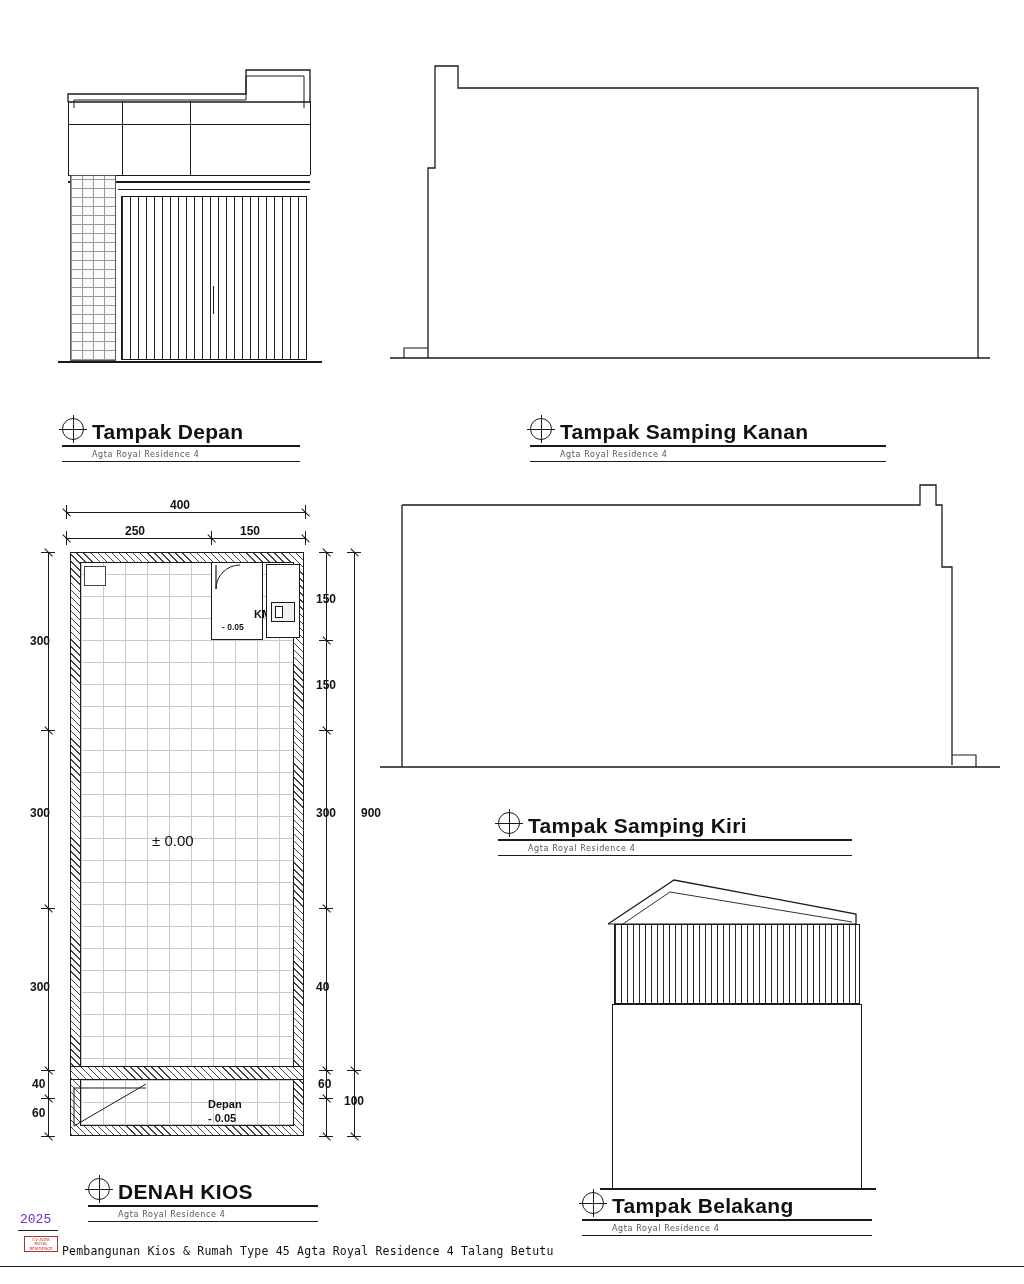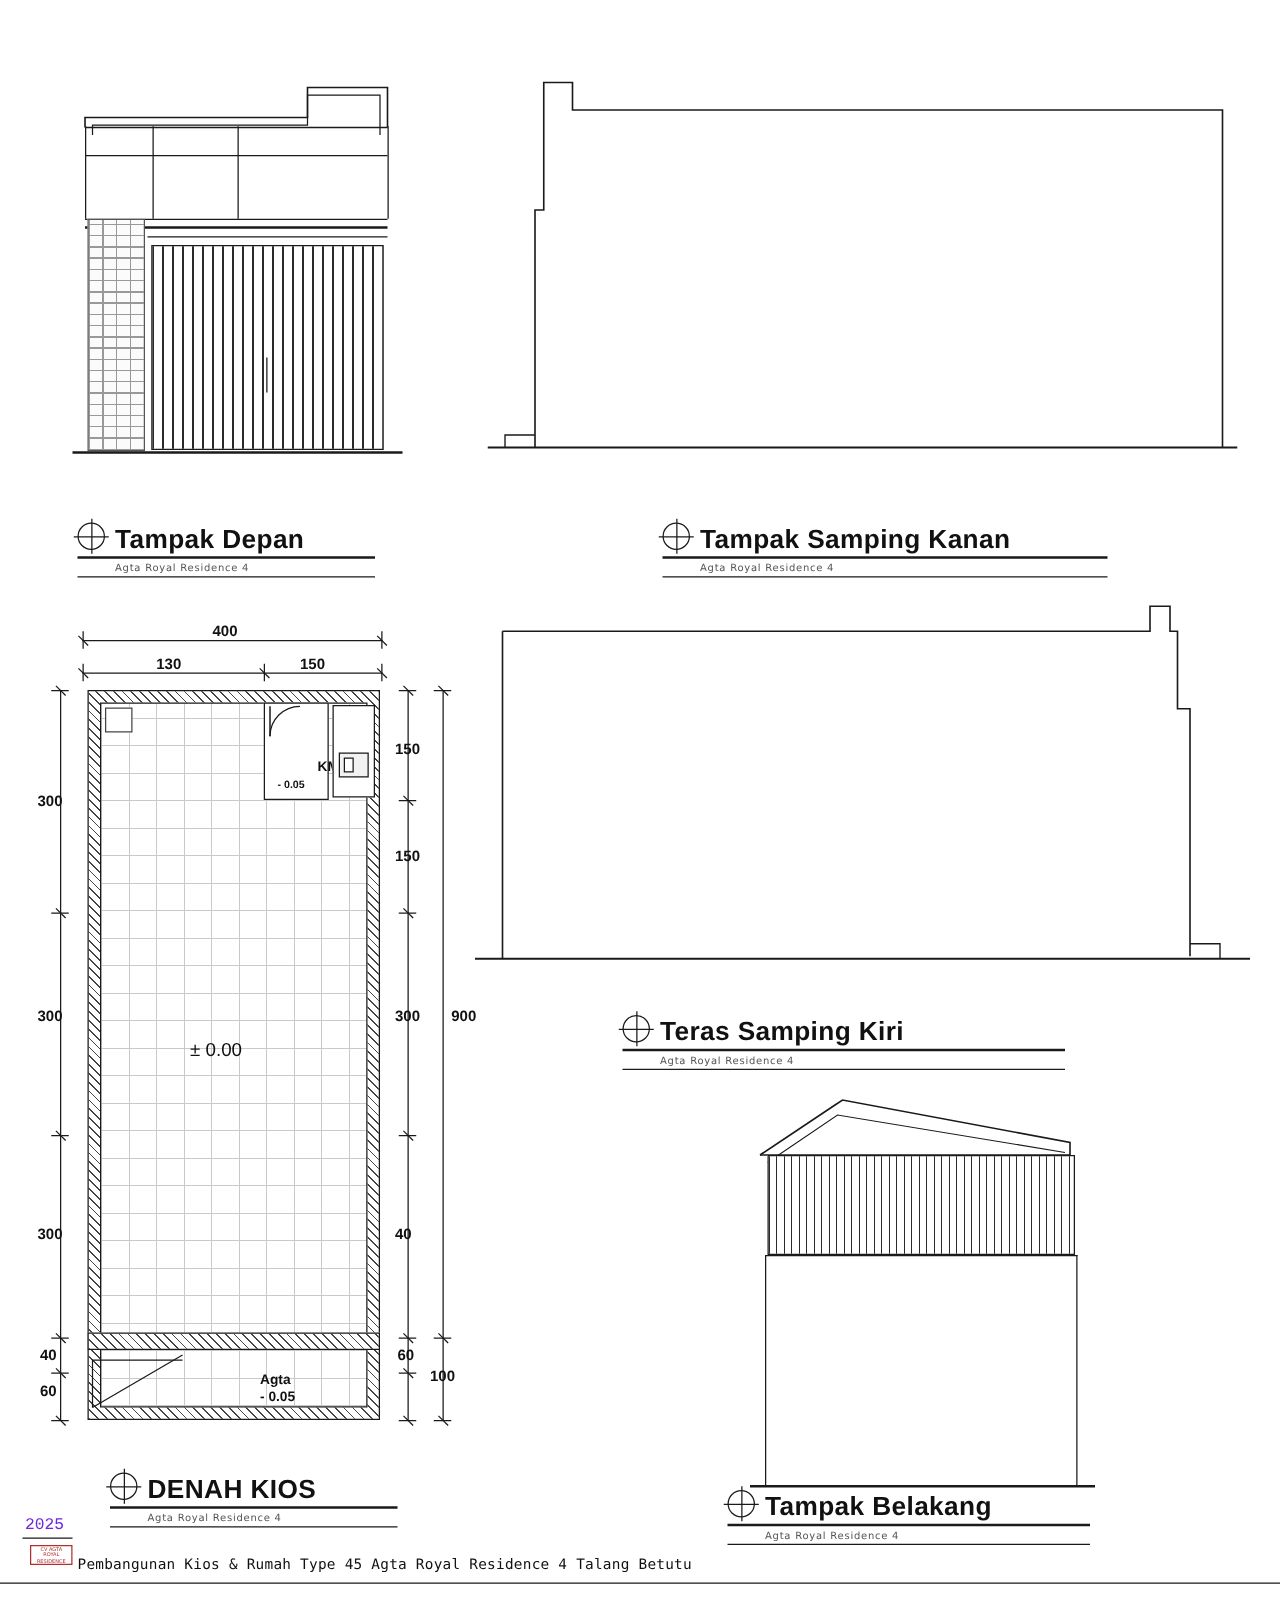--- a/index.html
+++ b/index.html
@@ -168,21 +168,21 @@
       <polyline points="22,40 540,40 540,20 556,20 556,40 562,40 562,102 572,102 572,300" fill="none" stroke="#1a1a1a" stroke-width="1.3"></polyline>
       <polyline points="572,290 596,290 596,302" fill="none" stroke="#1a1a1a" stroke-width="1.1"></polyline>
       <line x1="0" y1="302" x2="620" y2="302" stroke="#1a1a1a" stroke-width="1.5"></line>
     </svg>
   </div>
 
   <div class="title-block" style="left:498px;top:812px;width:356px;">
     <div class="title-row">
       <div class="t-circle"></div>
       <div>
-        <div class="t-main">Teras Samping Kiri</div>
+        <div class="t-main">Tampak Samping Kiri</div>
       </div>
     </div>
     <div class="t-underline" style="width:354px;"></div>
     <div class="t-sub" style="margin-left:30px;">Agta Royal Residence 4</div>
     <div class="t-underline2" style="width:354px;"></div>
   </div>
 
   <div>
     <svg width="280" height="330" style="position:absolute;left:596px;top:872px;">
       <polyline points="12,52 72,12 78,8 260,42 260,52" fill="none" stroke="#1a1a1a" stroke-width="1.3"></polyline>
@@ -228,38 +228,38 @@
     <div style="position:absolute;left:271px;top:602px;width:24px;height:20px;border:1.4px solid #1a1a1a;background:#f2f2f2;"></div>
     <div style="position:absolute;left:275px;top:606px;width:8px;height:12px;border:1px solid #1a1a1a;background:#fff;"></div>
 
     <div style="position:absolute;left:152px;top:832px;font-size:15px;font-weight:normal;">± 0.00</div>
 
     <div class="hatch" style="position:absolute;left:70px;top:1066px;width:234px;height:14px;border:1px solid #1a1a1a;"></div>
     <svg width="80" height="48" style="position:absolute;left:72px;top:1082px;">
       <polyline points="2,44 74,2" fill="none" stroke="#1a1a1a" stroke-width="1"></polyline>
       <polyline points="2,44 2,6 74,6" fill="none" stroke="#1a1a1a" stroke-width="1"></polyline>
     </svg>
-    <div class="lbl" style="left:172px;top:1098px;">Agta</div>
+    <div class="lbl" style="left:172px;top:1098px;">Depan</div>
     <div class="lbl" style="left:172px;top:1112px;">- 0.05</div>
 
     <div class="ln hl" style="left:66px;top:512px;width:240px;"></div>
     <div class="ln vl" style="left:66px;top:505px;height:14px;"></div>
     <div class="ln vl" style="left:305px;top:505px;height:14px;"></div>
     <div class="tick" style="left:61px;top:512px;"></div>
     <div class="tick" style="left:300px;top:512px;"></div>
     <div class="dim-txt" style="left:170px;top:498px;">400</div>
 
     <div class="ln hl" style="left:66px;top:538px;width:240px;"></div>
     <div class="ln vl" style="left:66px;top:531px;height:14px;"></div>
     <div class="ln vl" style="left:211px;top:531px;height:14px;"></div>
     <div class="ln vl" style="left:305px;top:531px;height:14px;"></div>
     <div class="tick" style="left:61px;top:538px;"></div>
     <div class="tick" style="left:206px;top:538px;"></div>
     <div class="tick" style="left:300px;top:538px;"></div>
-    <div class="dim-txt" style="left:125px;top:524px;">130</div>
+    <div class="dim-txt" style="left:125px;top:524px;">250</div>
     <div class="dim-txt" style="left:240px;top:524px;">150</div>
 
     <div class="ln vl" style="left:48px;top:552px;height:584px;"></div>
     <div class="ln hl" style="left:41px;top:552px;width:14px;"></div>
     <div class="ln hl" style="left:41px;top:730px;width:14px;"></div>
     <div class="ln hl" style="left:41px;top:908px;width:14px;"></div>
     <div class="ln hl" style="left:41px;top:1070px;width:14px;"></div>
     <div class="ln hl" style="left:41px;top:1098px;width:14px;"></div>
     <div class="ln hl" style="left:41px;top:1136px;width:14px;"></div>
     <div class="tick" style="left:43px;top:552px;"></div>

